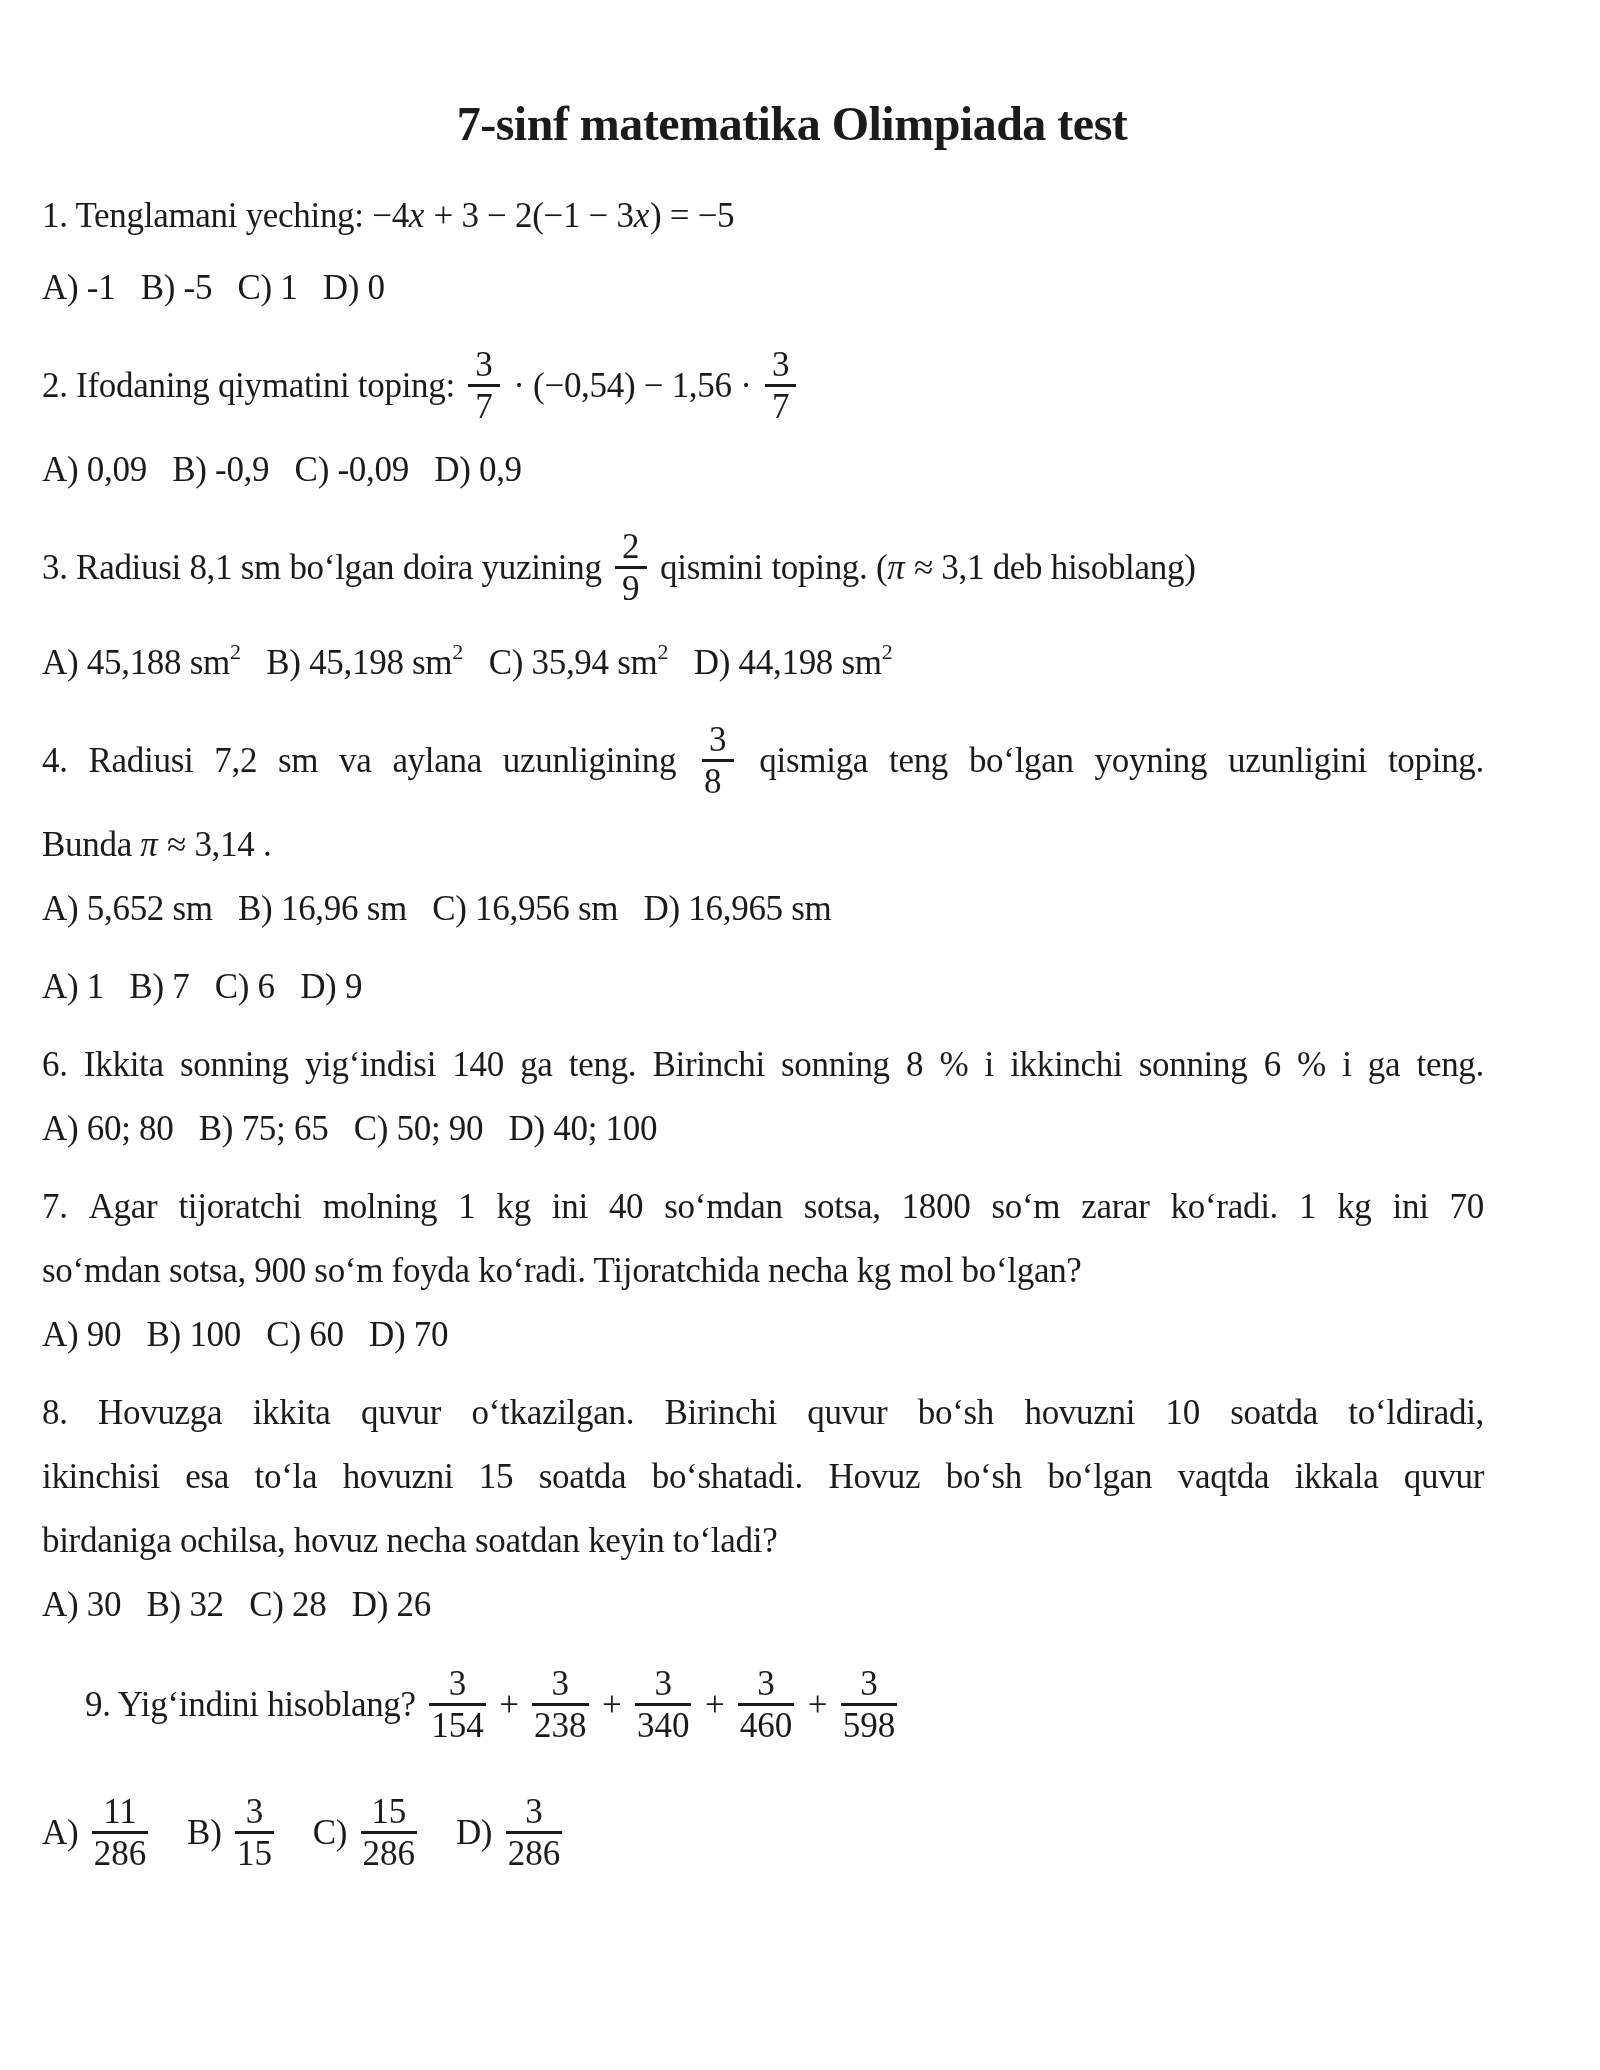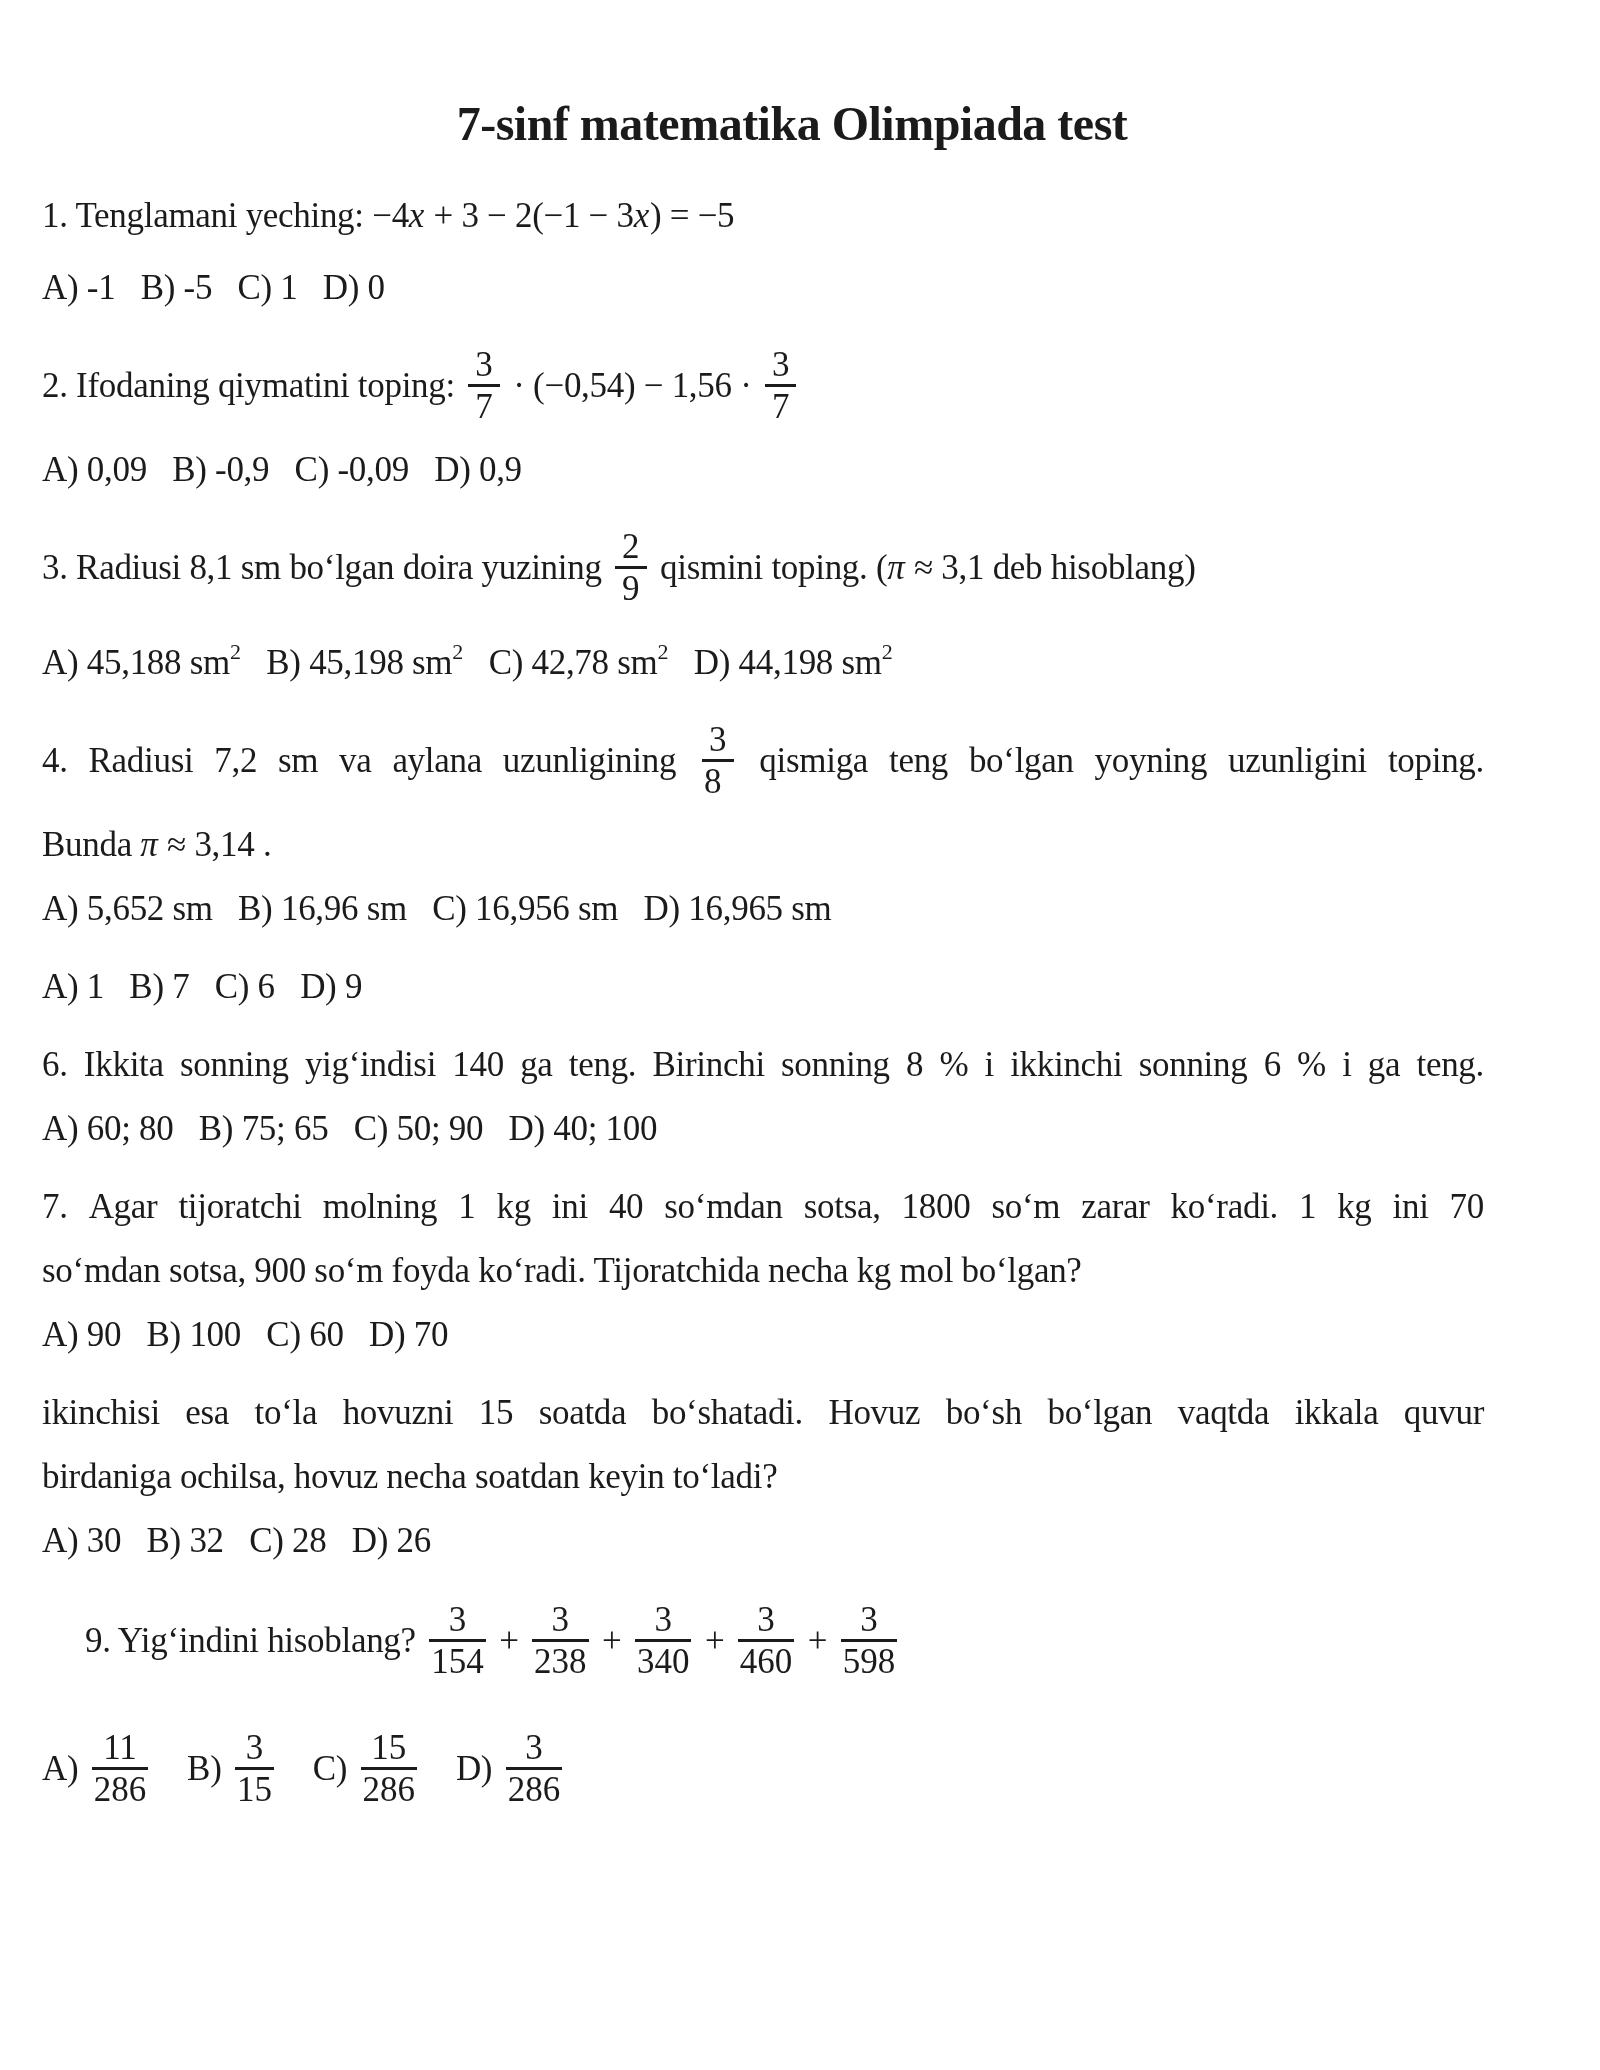--- a/index.html
+++ b/index.html
@@ -61,40 +61,41 @@
       <div class="problem">
         <div class="line eq"><span class="t">1. Tenglamani yeching: </span><span class="m">−4<i>x</i> + 3 − 2(−1 − 3<i>x</i>) = −5</span></div>
         <div class="line"><span class="t">A) -1   B) -5   C) 1   D) 0</span></div>
       </div>
       <div class="problem">
         <div class="line tall"><span class="t">2. Ifodaning qiymatini toping: </span><span class="frac"><span class="fn">3</span><span class="fd">7</span></span><span class="m"> · (−0,54) − 1,56 · </span><span class="frac"><span class="fn">3</span><span class="fd">7</span></span></div>
         <div class="line"><span class="t">A) 0,09   B) -0,9   C) -0,09   D) 0,9</span></div>
       </div>
       <div class="problem">
         <div class="line tall"><span class="t">3. Radiusi 8,1 sm bo‘lgan doira yuzining </span><span class="frac"><span class="fn">2</span><span class="fd">9</span></span><span class="t"> qismini toping. (</span><span class="m"><i>π</i> ≈ 3,1</span><span class="t"> deb hisoblang)</span></div>
-        <div class="line"><span class="t">A) 45,188 sm</span><span class="sup">2</span><span class="t">   B) 45,198 sm</span><span class="sup">2</span><span class="t">   C) 42,78 sm</span><span class="sup">2</span><span class="t">   D) 44,198 sm</span><span class="sup">2</span></div>
+        <div class="line"><span class="t">A) 45,188 sm</span><span class="sup">2</span><span class="t">   B) 45,198 sm</span><span class="sup">2</span><span class="t">   C) 35,94 sm</span><span class="sup">2</span><span class="t">   D) 44,198 sm</span><span class="sup">2</span></div>
       </div>
       <div class="problem">
         <div class="line tall jl"><span class="t">4.&nbsp;Radiusi&nbsp;7,2&nbsp;sm&nbsp;va&nbsp;aylana&nbsp;uzunligining&nbsp;</span><span class="frac"><span class="fn">3</span><span class="fd">8</span></span><span class="t">&nbsp;qismiga&nbsp;teng&nbsp;bo‘lgan&nbsp;yoyning&nbsp;uzunligini&nbsp;toping.</span></div>
         <div class="line"><span class="t">Bunda </span><span class="m"><i>π</i> ≈ 3,14</span><span class="t"> .</span></div>
         <div class="line"><span class="t">A) 5,652 sm   B) 16,96 sm   C) 16,956 sm   D) 16,965 sm</span></div>
       </div>
       <div class="problem">
         <div class="line"><span class="t">A) 1   B) 7   C) 6   D) 9</span></div>
       </div>
       <div class="problem">
         <div class="line jl"><span class="t">6.&nbsp;Ikkita&nbsp;sonning&nbsp;yig‘indisi&nbsp;140&nbsp;ga&nbsp;teng.&nbsp;Birinchi&nbsp;sonning&nbsp;8&nbsp;%&nbsp;i&nbsp;ikkinchi&nbsp;sonning&nbsp;6&nbsp;%&nbsp;i&nbsp;ga&nbsp;teng.</span></div>
         <div class="line"><span class="t">A) 60; 80   B) 75; 65   C) 50; 90   D) 40; 100</span></div>
       </div>
       <div class="problem">
         <div class="line jl"><span class="t">7.&nbsp;Agar&nbsp;tijoratchi&nbsp;molning&nbsp;1&nbsp;kg&nbsp;ini&nbsp;40&nbsp;so‘mdan&nbsp;sotsa,&nbsp;1800&nbsp;so‘m&nbsp;zarar&nbsp;ko‘radi.&nbsp;1&nbsp;kg&nbsp;ini&nbsp;70</span></div>
         <div class="line"><span class="t">so‘mdan sotsa, 900 so‘m foyda ko‘radi. Tijoratchida necha kg mol bo‘lgan?</span></div>
         <div class="line"><span class="t">A) 90   B) 100   C) 60   D) 70</span></div>
       </div>
       <div class="problem">
+        <div class="line jl"><span class="t">8.&nbsp;Hovuzga&nbsp;ikkita&nbsp;quvur&nbsp;o‘tkazilgan.&nbsp;Birinchi&nbsp;quvur&nbsp;bo‘sh&nbsp;hovuzni&nbsp;10&nbsp;soatda&nbsp;to‘ldiradi,</span></div>
         <div class="line jl"><span class="t">ikinchisi&nbsp;esa&nbsp;to‘la&nbsp;hovuzni&nbsp;15&nbsp;soatda&nbsp;bo‘shatadi.&nbsp;Hovuz&nbsp;bo‘sh&nbsp;bo‘lgan&nbsp;vaqtda&nbsp;ikkala&nbsp;quvur</span></div>
         <div class="line"><span class="t">birdaniga ochilsa, hovuz necha soatdan keyin to‘ladi?</span></div>
         <div class="line"><span class="t">A) 30   B) 32   C) 28   D) 26</span></div>
       </div>
       <div class="problem">
         <div class="line tall p9q"><span class="t">9. Yig‘indini hisoblang? </span><span class="frac"><span class="fn">3</span><span class="fd">154</span></span><span class="m"> + </span><span class="frac"><span class="fn">3</span><span class="fd">238</span></span><span class="m"> + </span><span class="frac"><span class="fn">3</span><span class="fd">340</span></span><span class="m"> + </span><span class="frac"><span class="fn">3</span><span class="fd">460</span></span><span class="m"> + </span><span class="frac"><span class="fn">3</span><span class="fd">598</span></span></div>
         <div class="line tall p9a"><span class="t">A) </span><span class="frac"><span class="fn">11</span><span class="fd">286</span></span><span class="t">    B) </span><span class="frac"><span class="fn">3</span><span class="fd">15</span></span><span class="t">    C) </span><span class="frac"><span class="fn">15</span><span class="fd">286</span></span><span class="t">    D) </span><span class="frac"><span class="fn">3</span><span class="fd">286</span></span></div>
       </div>
     </div>
 </div>

